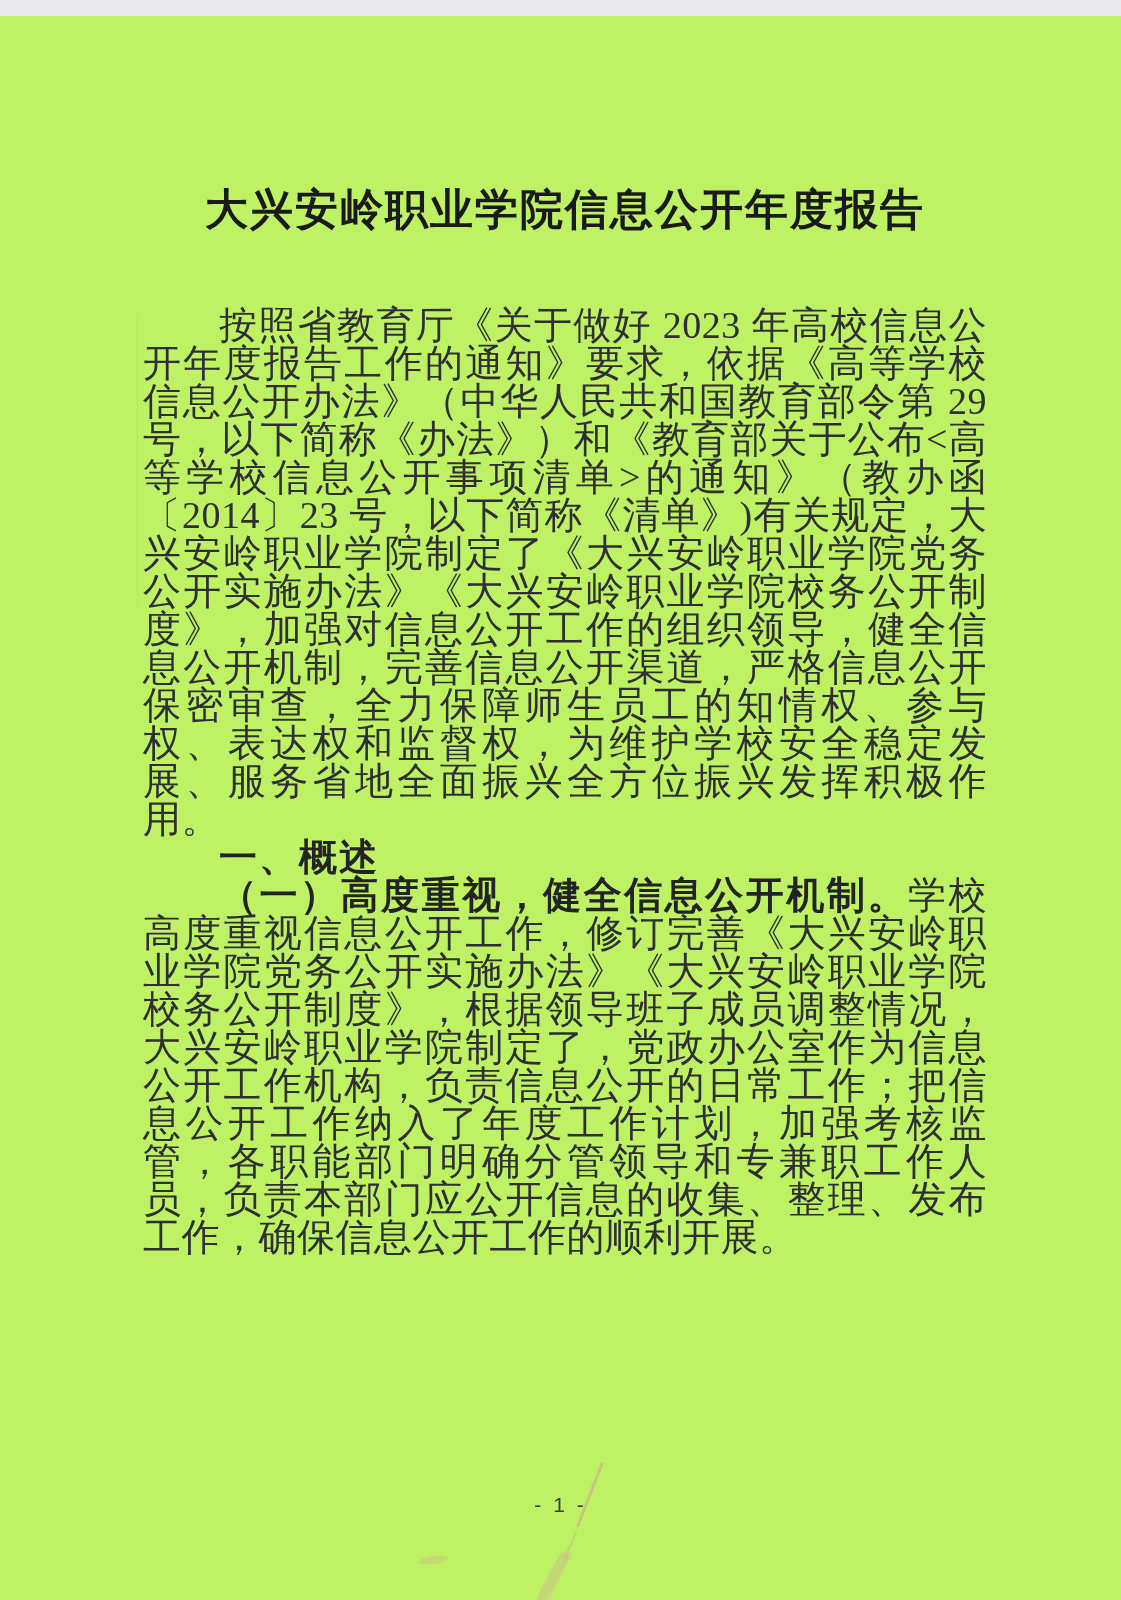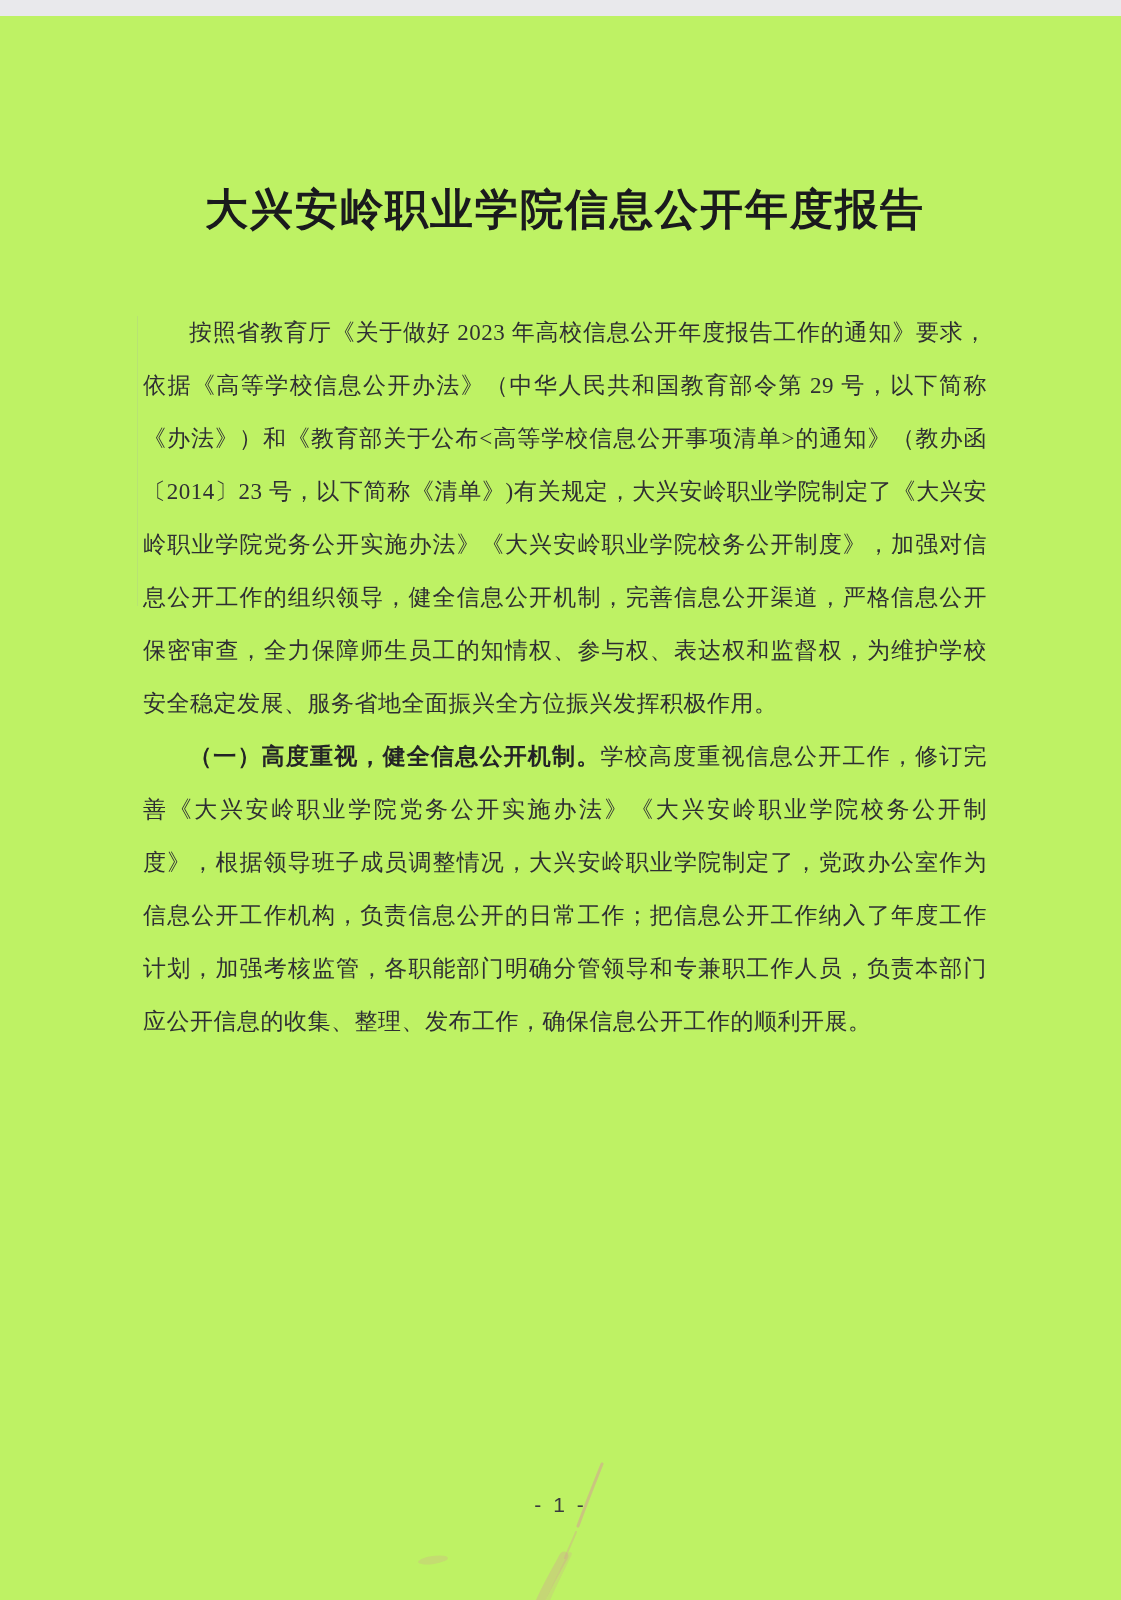--- a/index.html
+++ b/index.html
@@ -47,22 +47,22 @@
     margin-top: 14px;
     text-align: center;
     font-size: 26px;
     line-height: 34px;
     letter-spacing: 1px;
     color: #2b2b2f;
   }
 
   .body-text {
     margin-top: 70px;
-    font-size: 23px;
-    line-height: 53px;
+    font-size: 38px;
+    line-height: 38px;
     text-align: justify;
     letter-spacing: 0.5px;
   }
 
   .body-text p {
     margin: 0;
     text-indent: 2em;
   }
 
   .section-heading {
@@ -120,20 +120,21 @@
 
   <div class="doc">
 
     <h1 class="title">大兴安岭职业学院信息公开年度报告</h1>
 
 
     <div class="body-text">
 
       <p>按照省教育厅《关于做好 2023 年高校信息公开年度报告工作的通知》要求，依据《高等学校信息公开办法》（中华人民共和国教育部令第 29 号，以下简称《办法》）和《教育部关于公布&lt;高等学校信息公开事项清单&gt;的通知》（教办函〔2014〕23 号，以下简称《清单》)有关规定，大兴安岭职业学院制定了《大兴安岭职业学院党务公开实施办法》《大兴安岭职业学院校务公开制度》，加强对信息公开工作的组织领导，健全信息公开机制，完善信息公开渠道，严格信息公开保密审查，全力保障师生员工的知情权、参与权、表达权和监督权，为维护学校安全稳定发展、服务省地全面振兴全方位振兴发挥积极作用。</p>
 
+      <p class="section-heading">一、概述</p>
 
       <p><span class="lead-bold">（一）高度重视，健全信息公开机制。</span><span>学校高度重视信息公开工作，修订完善《大兴安岭职业学院党务公开实施办法》《大兴安岭职业学院校务公开制度》，根据领导班子成员调整情况，大兴安岭职业学院制定了，党政办公室作为信息公开工作机构，负责信息公开的日常工作；把信息公开工作纳入了年度工作计划，加强考核监管，各职能部门明确分管领导和专兼职工作人员，负责本部门应公开信息的收集、整理、发布工作，确保信息公开工作的顺利开展。</span></p>
 
     </div>
   </div>
 
   <div class="page-number">- 1 -</div>
 
   <svg class="artifact-streak" viewBox="0 0 120 180" xmlns="http://www.w3.org/2000/svg">
     <path d="M 82 28 C 74 48, 66 68, 58 90" fill="none" stroke="rgba(217,143,160,0.45)" stroke-width="3" stroke-linecap="round"></path>

